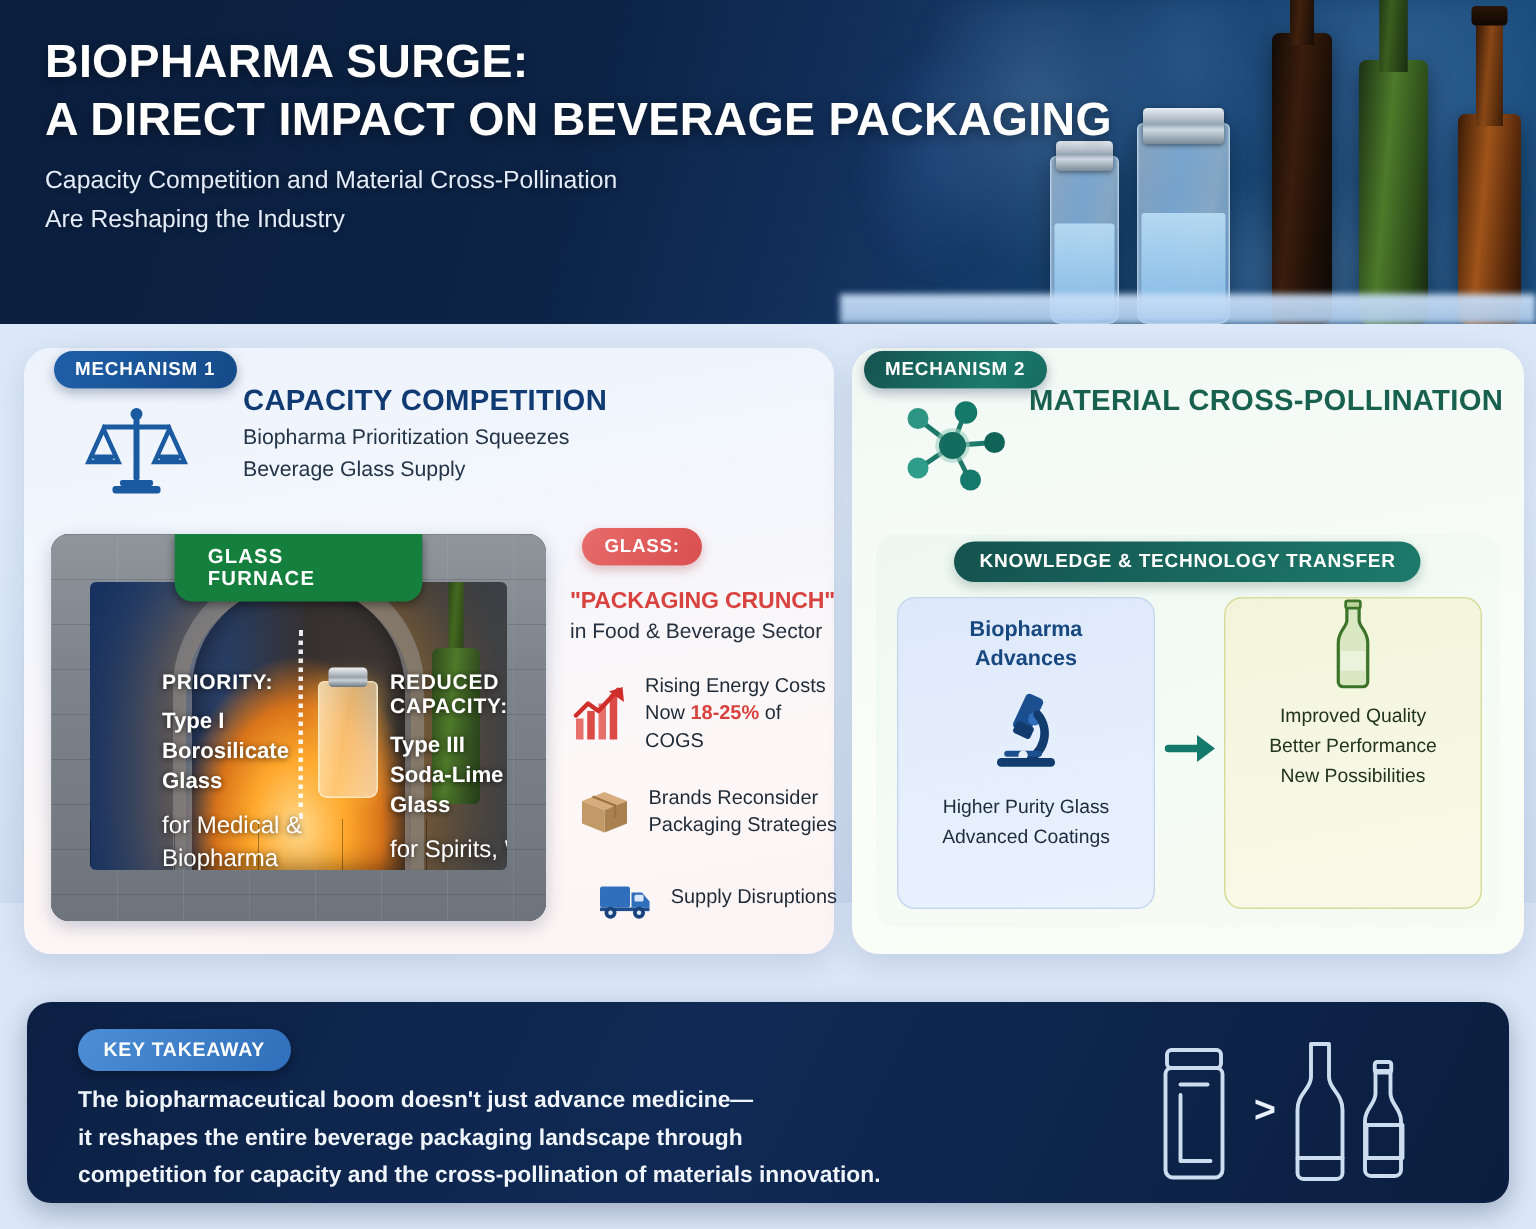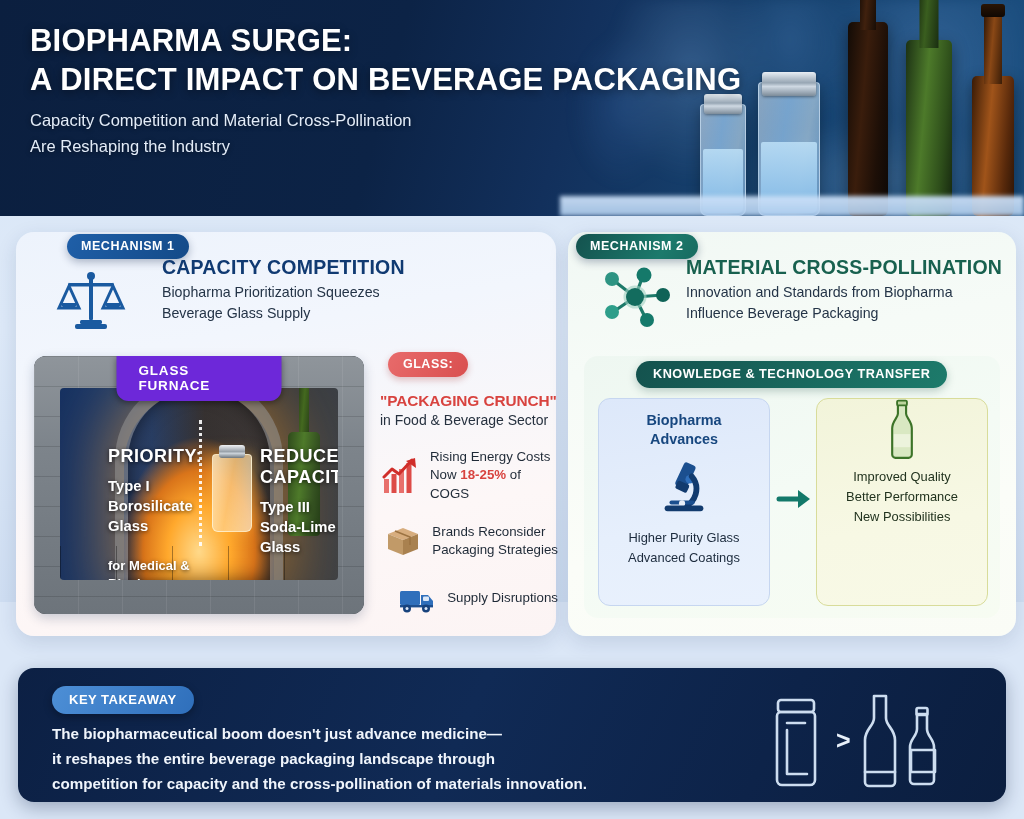--- a/index.html
+++ b/index.html
@@ -54,21 +54,21 @@
   .panel-1 { left: 16px; top: 232px; width: 540px; height: 404px;
       background: linear-gradient(170deg,#edf3fc 0%, #f2f6fd 28%, #fdf7f7 70%, #fcf4f4 100%);
       box-shadow: 0 6px 20px rgba(25,50,95,.13); }
   .panel-2 { left: 568px; top: 232px; width: 448px; height: 404px;
       background: linear-gradient(170deg,#f1f8f4 0%, #f6fbf7 30%, #fbfdf8 70%, #fafcf6 100%);
       box-shadow: 0 6px 20px rgba(25,50,95,.13); }
 
   .pill { position:absolute; border-radius: 14px; color:#fff; font-size:12.5px;
       font-weight:700; letter-spacing:.55px; padding:5px 14px 6px; white-space:nowrap;
       box-shadow: 0 3px 8px rgba(10,30,70,.3); }
-  .pill-m1 { left: 36px; top: 234px; background: linear-gradient(120deg,#1f5fa8,#144a88); margin-left: 31px; }
+  .pill-m1 { left: 36px; top: 234px; background: linear-gradient(120deg,#1f5fa8,#144a88); }
   .pill-m2 { left: 576px; top: 234px; background: linear-gradient(120deg,#14524e,#1c7a6c 70%,#176a60); }
 
   .mech-head { position:absolute; }
   .mech-head .mtitle { font-size: 19.5px; font-weight: 700; letter-spacing:.2px; }
   .mech-head .mdesc { font-size: 14.2px; color:#243447; line-height:1.45; margin-top:3px; }
   .m1head { left: 162px; top: 256px; }
   .m1head .mtitle { color:#103a72; }
   .m2head { left: 686px; top: 256px; }
   .m2head .mtitle { color:#18614f; }
 
@@ -98,26 +98,26 @@
       width: 168px; height: 204px; border-radius: 84px 84px 0 0;
       border: 13px solid rgba(150,150,150,.55); border-bottom:none;
       box-shadow: inset 0 0 18px rgba(0,0,0,.5); }
   .f-floor { position:absolute; left:0; right:0; bottom:0; height:34px;
       background: linear-gradient(180deg,#7a8189,#5c6369);
       background-image: linear-gradient(90deg, rgba(0,0,0,.35) 1px, transparent 1px);
       background-size: 56px 100%; }
   .f-divide { position:absolute; left:50%; top:32px; bottom:34px; width:0;
       border-left: 3px dotted rgba(255,255,255,.9); }
   .f-label { position:absolute; left:50%; top:0; transform:translateX(-50%);
-      background:#6d28d9; color:#fff; font-size:13.5px; font-weight:700; letter-spacing:.8px;
+      background:#15803d; color:#fff; font-size:13.5px; font-weight:700; letter-spacing:.8px;
       padding:7px 22px 8px; border-radius: 0 0 12px 12px; box-shadow:0 2px 6px rgba(0,0,0,.4); }
   .f-col { position:absolute; top:58px; color:#fff; text-shadow: 0 1px 4px rgba(0,0,0,.7); }
-  .f-col .hd { font-size:18px; font-weight:700; letter-spacing:.5px; }
+  .f-col .hd { font-size:14px; font-weight:700; letter-spacing:.5px; }
   .f-col .big { font-size:14.8px; font-weight:700; line-height:1.36; margin-top:9px; }
-  .f-col .sm { font-size:13px; font-weight:700; line-height:1.36; margin-top:21px; }
+  .f-col .sm { font-size:16px; font-weight:400; line-height:1.36; margin-top:9px; }
   .f-left { left:48px; width:100px; }
   .f-right { left:200px; width:116px; }
   .f-vial { position:absolute; left:152px; bottom:48px; width:40px; height:78px;
       border-radius:4px 4px 6px 6px;
       background: linear-gradient(100deg, rgba(255,235,195,.85), rgba(255,205,130,.8) 45%, rgba(255,240,210,.7));
       border:1px solid rgba(255,245,215,.7); box-shadow:0 0 16px rgba(255,180,60,.6); }
   .f-vial .cap { position:absolute; left:50%; transform:translateX(-50%); top:-10px; width:26px; height:13px;
       border-radius:3px; background: linear-gradient(180deg,#f0f2f4,#9aa3ab 50%,#c9d1d8 65%,#6e777e); }
   .f-bottle { position:absolute; right:18px; bottom:44px; width:32px; height:150px; }
   .f-bottle .body { position:absolute; bottom:0; left:0; width:32px; height:104px; border-radius:5px 5px 4px 4px;
@@ -364,24 +364,20 @@
       <circle cx="12" cy="13" r="7" fill="#2e9483"></circle>
       <circle cx="44" cy="9" r="7.5" fill="#15796a"></circle>
       <circle cx="63" cy="29" r="7" fill="#0f6357"></circle>
       <circle cx="47" cy="54" r="7" fill="#157a6b"></circle>
       <circle cx="12" cy="46" r="7" fill="#2e9e8a"></circle>
     </svg>
   </div>
 
   <div class="mech-head m2head">
     <div class="mtitle">MATERIAL CROSS-POLLINATION</div>
-    <div class="mdesc">
-      <div>Innovation and Standards from Biopharma</div>
-      <div>Influence Beverage Packaging</div>
-    </div>
   </div>
 
   <div class="kt-box"></div>
   <div class="kt-pill">KNOWLEDGE &amp; TECHNOLOGY TRANSFER</div>
 
   <div class="kt-card kt-left">
     <div class="kt-title">Biopharma Advances</div>
     <div class="kt-icon">
       <svg viewBox="0 0 64 62" width="62" height="60">
         <g fill="#1b4f8f">

